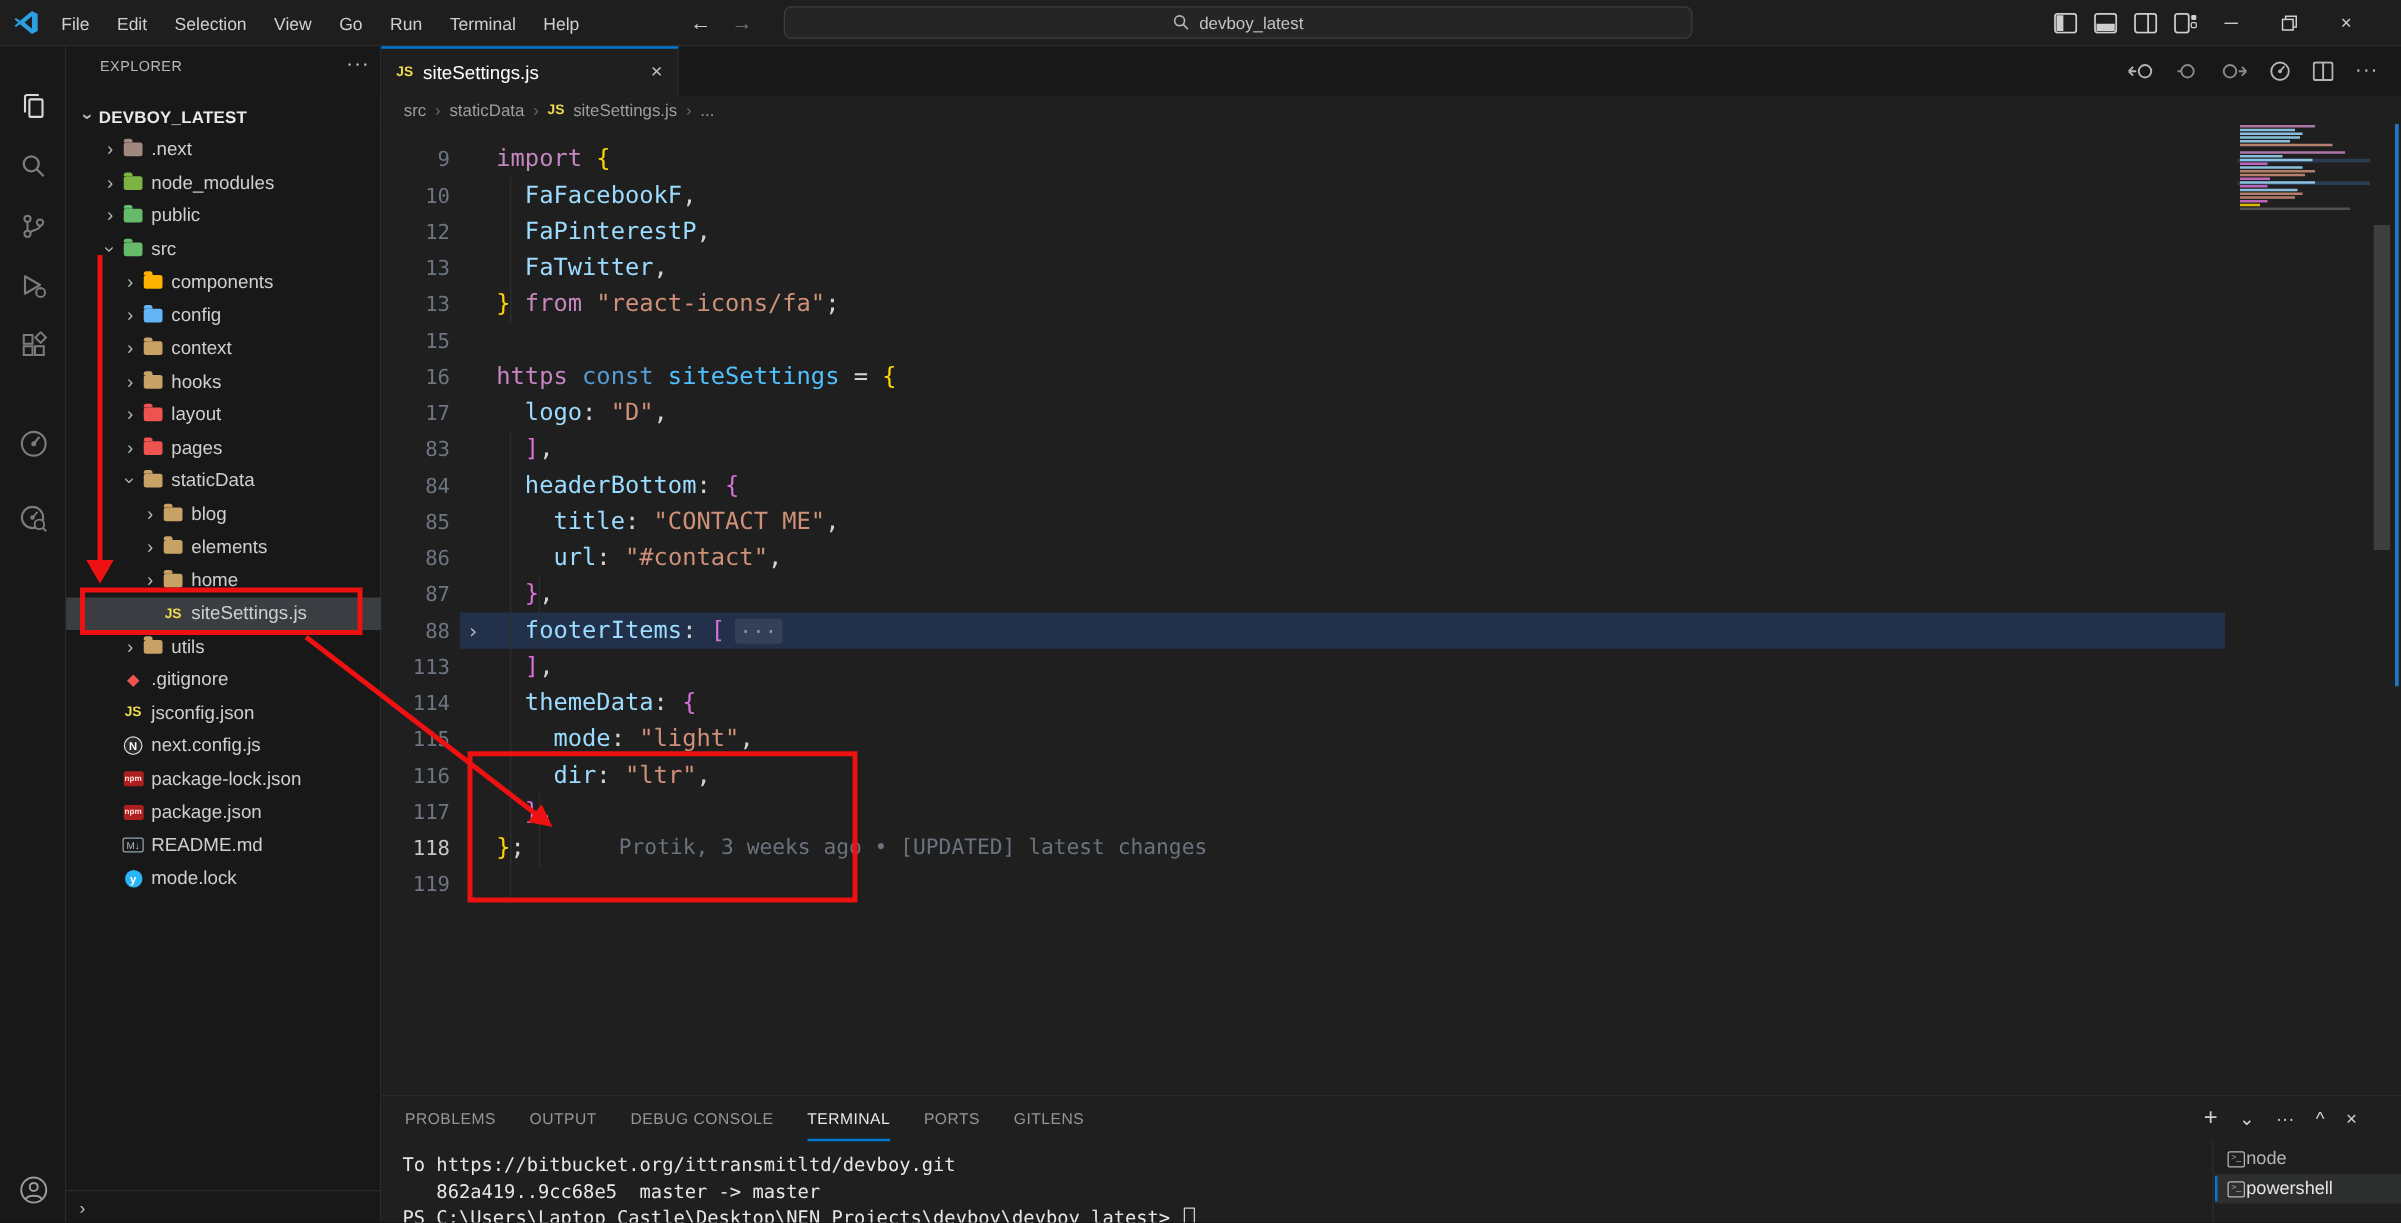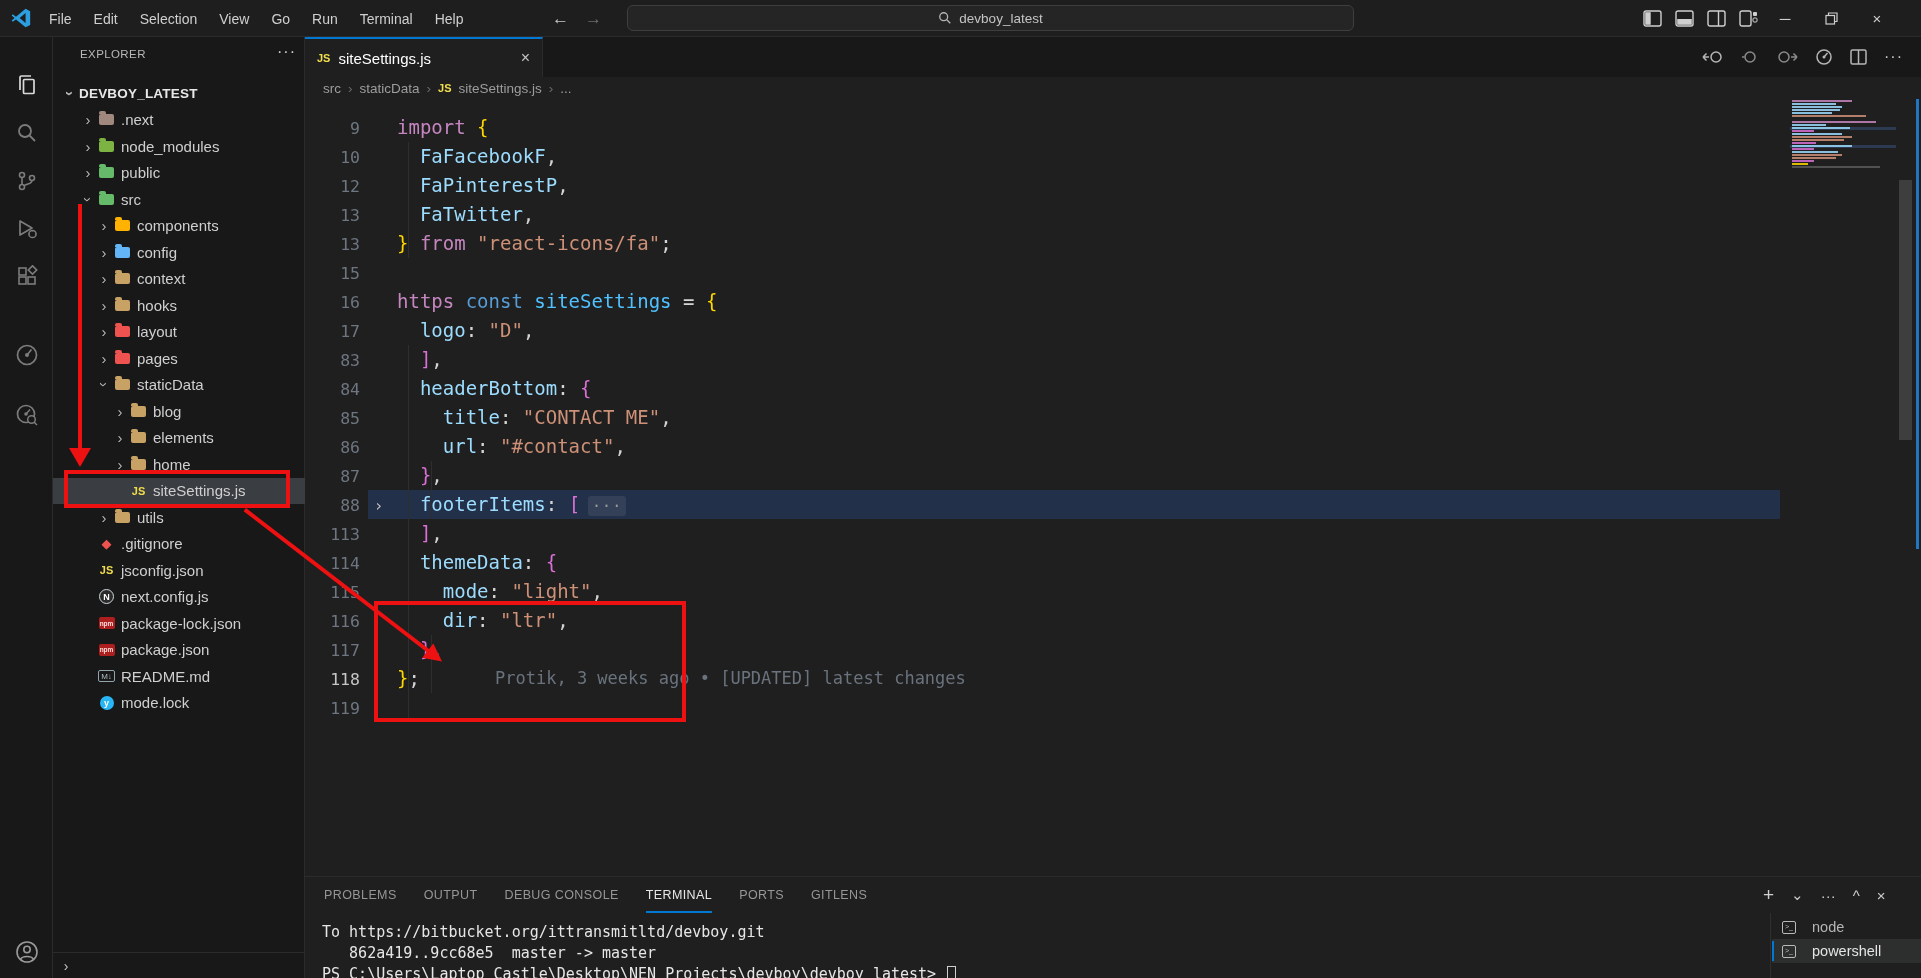--- a/index.html
+++ b/index.html
@@ -89,21 +89,21 @@
   .panel { position:absolute; left:305px; top:876px; width:1616px; height:102px; background:#1f1f1f; border-top:1px solid #2b2b2b; }
   .panel-tabs { position:absolute; left:19px; top:0; height:36px; display:flex; align-items:center; gap:27px; }
   .ptab { font-size:12.5px; letter-spacing:.4px; color:#969696; height:36px; line-height:36px; }
   .ptab.active { color:#e7e7e7; border-bottom:2px solid #0078d4; }
   .panel-actions { position:absolute; left:1458px; top:0; height:36px; display:flex; align-items:center; gap:17px; color:#cfcfcf; font-size:15px; }
   .pa-plus { font-size:19px; }
   .term-out { position:absolute; left:17px; top:45px; font-family:"DejaVu Sans Mono","Liberation Mono",monospace; font-size:15px; color:#e6e6e6; line-height:21px; white-space:pre; }
   .cursor-box { display:inline-block; width:9px; height:16px; border:1px solid #cfcfcf; vertical-align:-3px; margin-left:2px; }
   .term-sep { position:absolute; left:1465px; top:36px; width:1px; height:66px; background:#2f2f2f; }
   .term-list { position:absolute; left:1467px; top:38px; width:149px; }
-  .term-row { position:relative; height:24px; display:flex; align-items:center; gap:16px; padding-left:10px; font-size:14.5px; color:#b5b5b5; }
+  .term-row { position:relative; height:24px; display:flex; align-items:center; gap:1px; padding-left:10px; font-size:14.5px; color:#b5b5b5; }
   .term-row.active { background:#2d2e2e; color:#e4e4e4; }
   .term-row.active:before { content:""; position:absolute; left:0; top:2px; width:2px; height:20px; background:#0078d4; }
   .termico { width:14px; height:13px; border:1.2px solid #b9b9b9; border-radius:2px; font-size:7px; line-height:10px; text-align:center; color:#b9b9b9; flex:none; }
 
   
   .red { position:absolute; z-index:50; }
   .red-vline { left:78px; top:204px; width:4px; height:246px; background:#ee1111; }
   .red-vhead { left:69px; top:448px; width:0; height:0; border-left:11px solid transparent; border-right:11px solid transparent; border-top:19px solid #ee1111; }
   .red-rect-file { left:64px; top:470px; width:226px; height:38px; border:4px solid #ee1111; }
   .red-diag { left:246px; top:508px; width:233px; height:4px; background:#ee1111; transform:rotate(37.6deg); transform-origin:0 0; }

